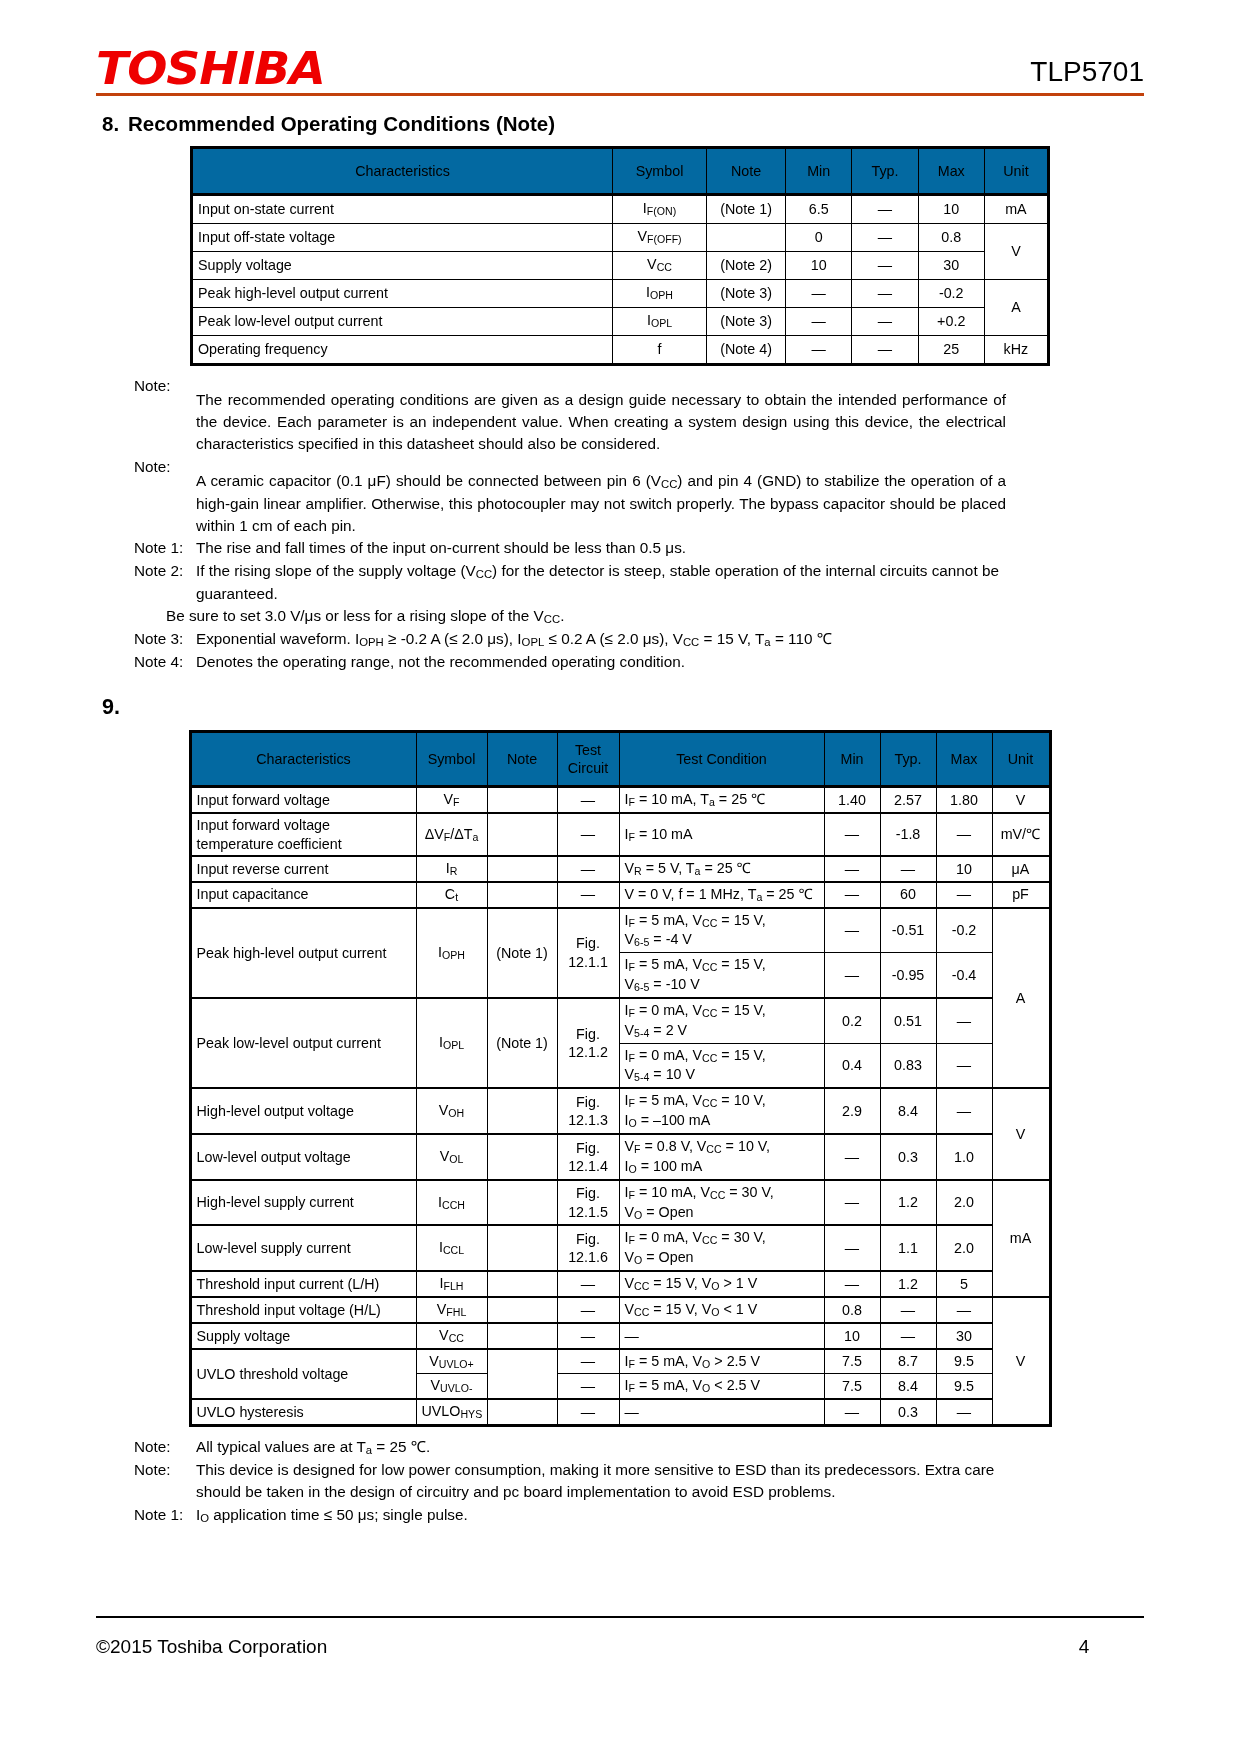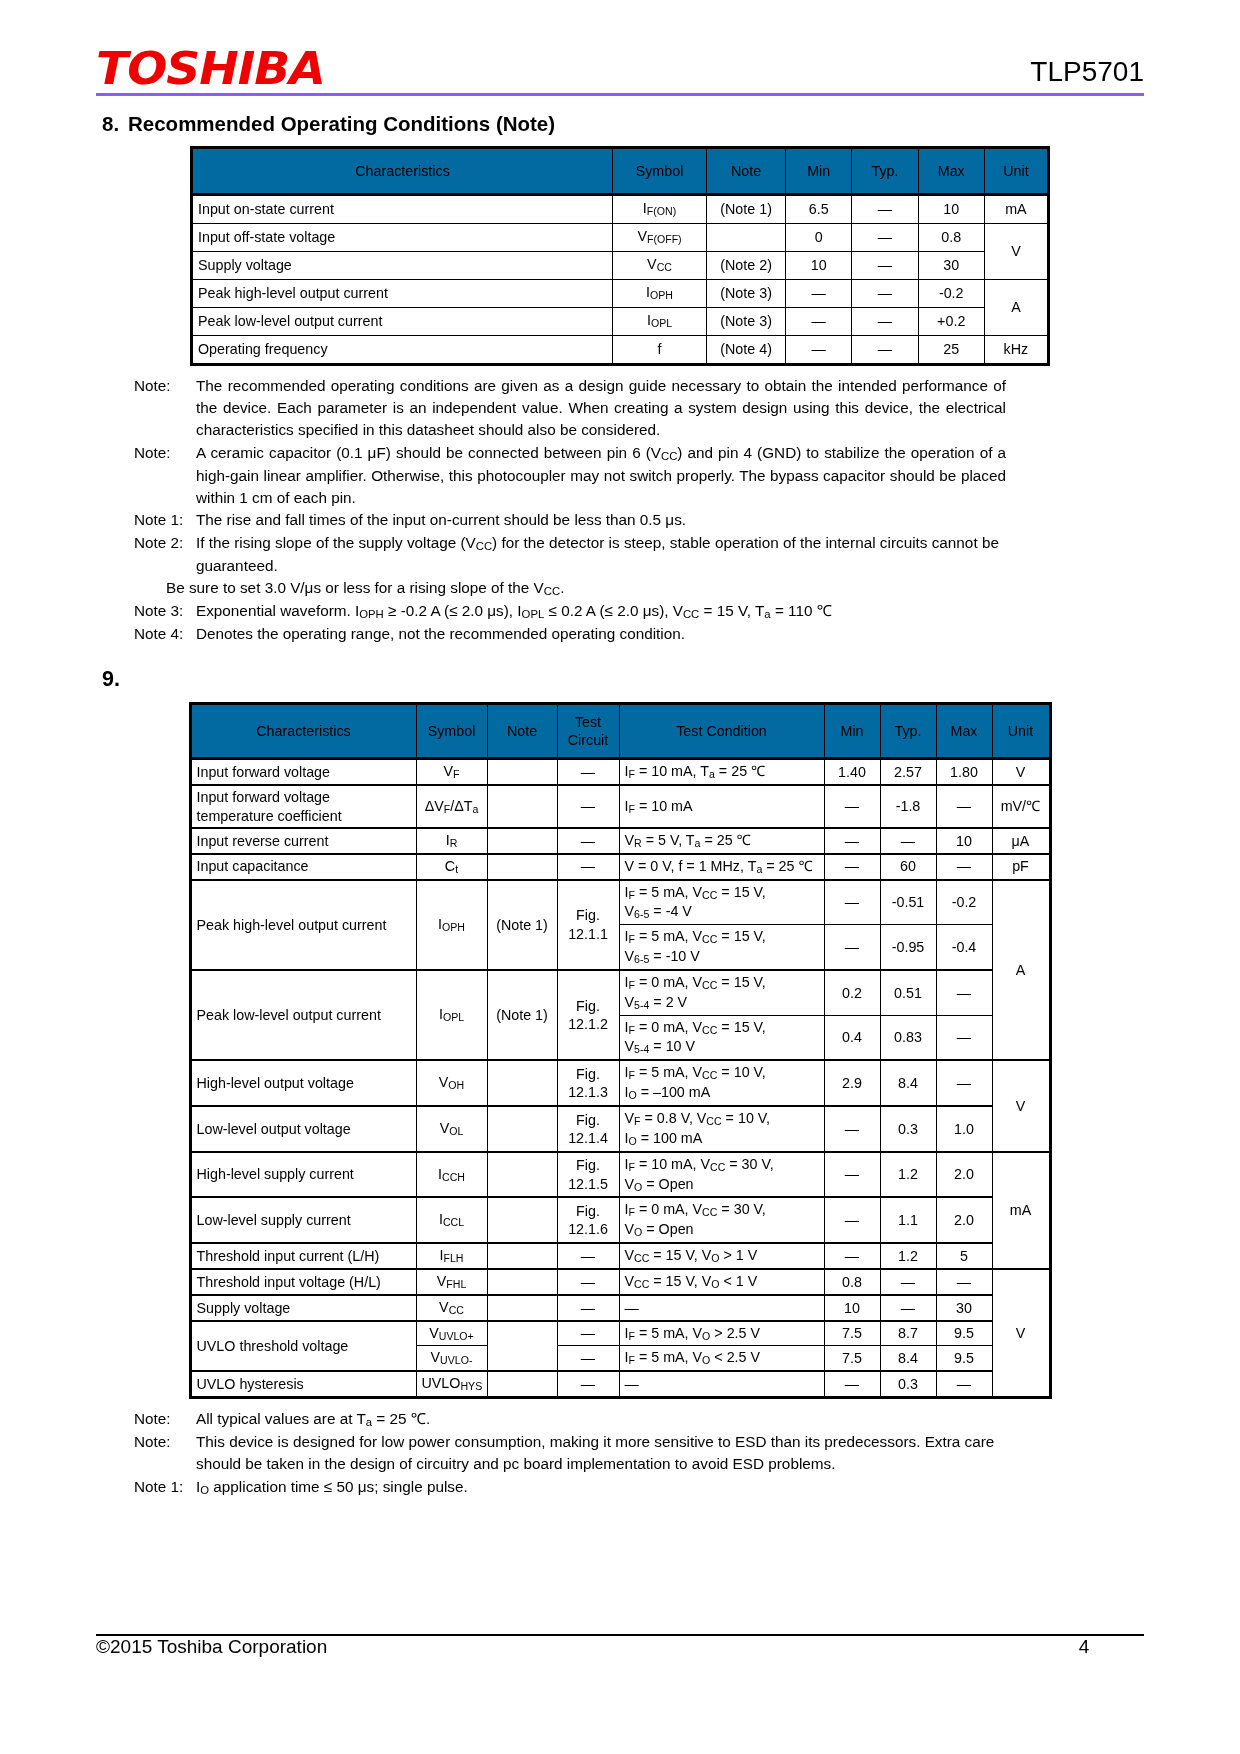--- a/index.html
+++ b/index.html
@@ -22,21 +22,21 @@
     box-sizing: border-box;
     padding: 0 96px;
   }
 
   
   .doc-header {
     display: flex;
     align-items: flex-end;
     justify-content: space-between;
     padding-top: 48px;
-    border-bottom: 3px solid #8b5cf6;
+    border-bottom: 3px solid #c2410c;
     padding-bottom: 2px;
   }
   .brand {
     font-family: "DejaVu Sans", sans-serif;
     font-weight: bold;
     font-style: italic;
     font-size: 45px;
     letter-spacing: -1px;
     color: #ee0000;
     line-height: 0.95;
@@ -114,31 +114,31 @@
   }
   .note-label {
     flex: none;
     width: 62px;
     white-space: nowrap;
   }
   .note-body {
     flex: 1;
     max-width: 810px;
   }
-  .note-body.just { text-align: justify; }
+  .note-body.just { text-align: justify; margin-top: 14px; }
   .note-indent { margin-left: 32px; max-width: 810px; }
 
   
   .doc-footer {
     position: absolute;
     left: 96px;
     right: 96px;
     bottom: 96px;
     border-top: 2px solid #000;
-    padding-top: 0;
+    padding-top: 18px;
     font-size: 19px;
   }
   .footer-row {
     display: flex;
     align-items: flex-start;
     justify-content: space-between;
   }
   .footer-left { flex: 1; text-align: left; }
   .footer-center { flex: 0 0 120px; text-align: center; }
   .footer-right { flex: 1; text-align: right; line-height: 1.28; }

